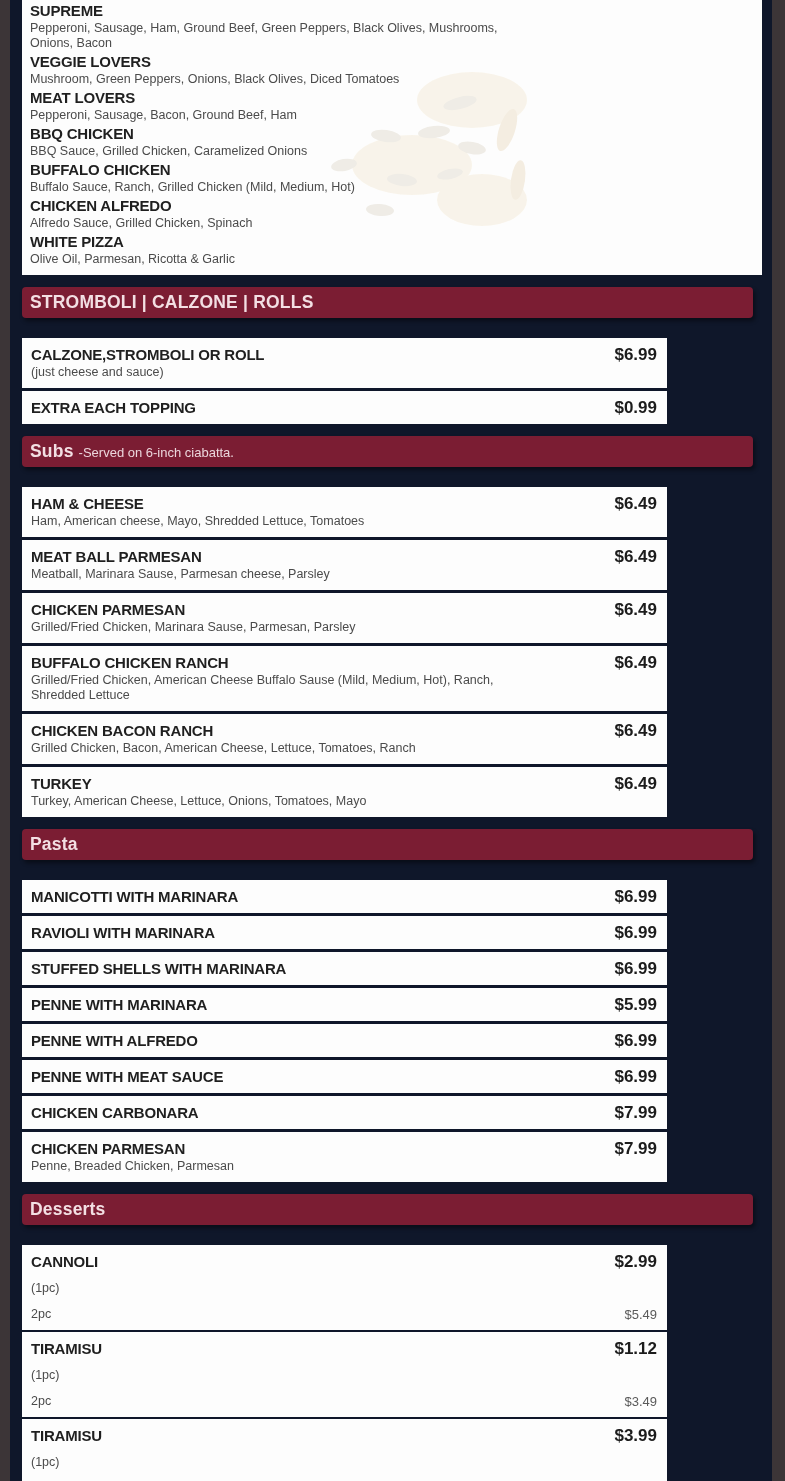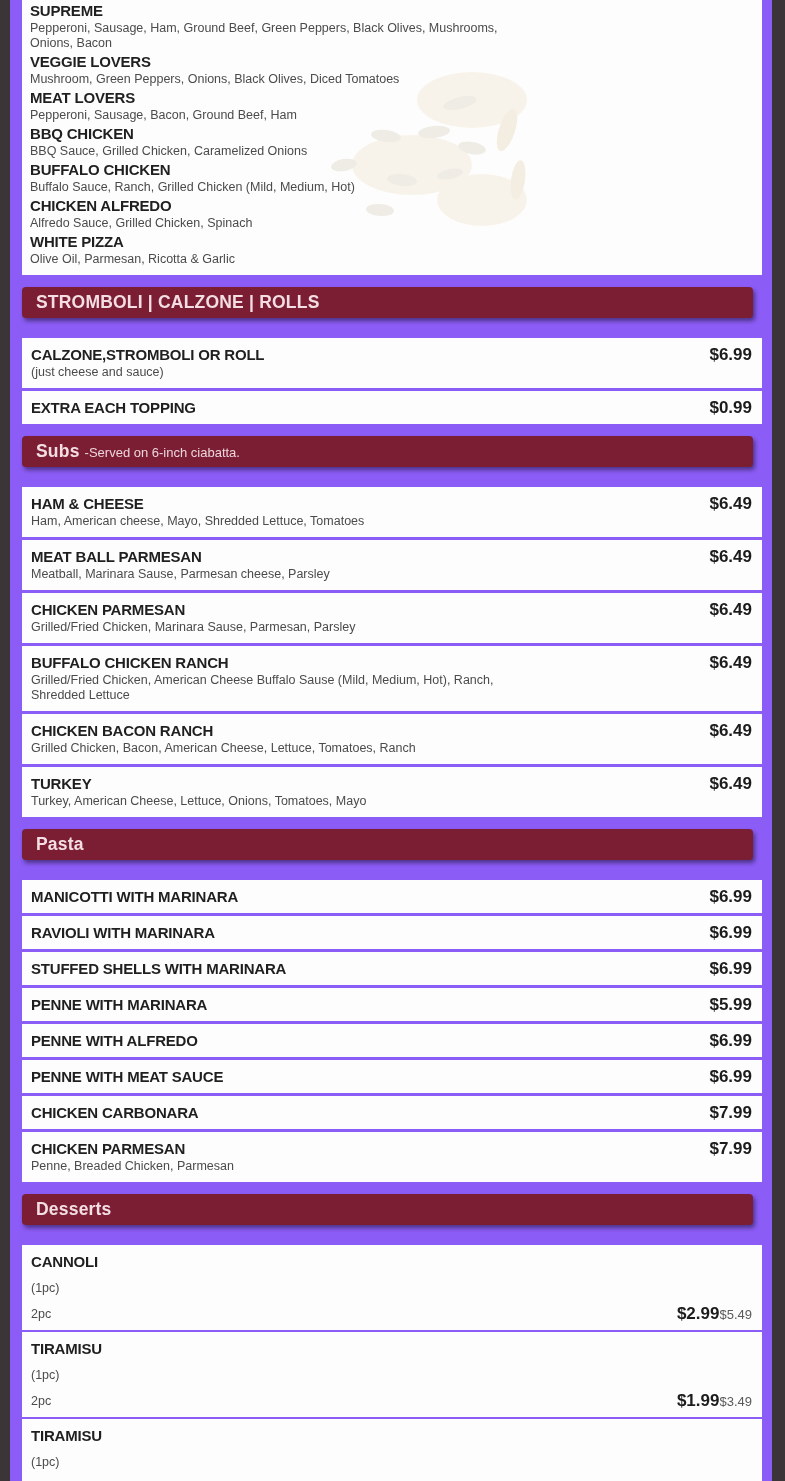--- a/index.html
+++ b/index.html
@@ -3,48 +3,48 @@
 <meta charset="utf-8">
 <style>
   html,body{margin:0;padding:0;}
   body{
     width:785px;height:1481px;overflow:hidden;position:relative;
     background:#3c3537;
     font-family:"Liberation Sans", sans-serif;
   }
   .page{
     position:absolute;left:10px;top:0;width:762px;height:1481px;
-    background:#8b5cf6;
+    background:#0f172a;
   }
   #menu-root{padding-left:12px;}
   
   .section-header{
     width:731px;height:31px;margin:12px 0 20px 0;
     background:#7b1d33;border-radius:4px;
     box-shadow:2px 3px 4px rgba(0,0,0,.45);
     color:#f3dfe3;display:flex;align-items:baseline;
-    padding-left:14px;box-sizing:border-box;
+    padding-left:8px;box-sizing:border-box;
   }
   .section-title{font-weight:bold;font-size:17.5px;line-height:31px;letter-spacing:.2px;}
   .section-subtitle{font-size:13px;margin-left:5px;color:#ecd6dc;}
   
   .pizza-card{
     width:740px;background:#fdfdfd;box-sizing:border-box;
     padding:2px 10px 6px 8px;position:relative;overflow:hidden;
   }
   .pizza-item{position:relative;z-index:1;margin-bottom:2px;}
   .watermark{position:absolute;left:300px;top:70px;z-index:0;opacity:.6;pointer-events:none;}
   
   .row{
-    width:740px;background:#fdfdfd;box-sizing:border-box;
+    width:645px;background:#fdfdfd;box-sizing:border-box;
     margin-bottom:3px;padding:8px 10px 8px 9px;
     display:flex;justify-content:space-between;align-items:flex-start;
   }
   .row-dessert{margin-bottom:2px;gap:44px;}
-  .row-dessert .row-right{align-self:stretch;display:flex;flex-direction:row;
+  .row-dessert .row-right{align-self:stretch;display:flex;flex-direction:column;
     justify-content:space-between;align-items:flex-end;}
   .row-left{min-width:0;}
   .item-name{font-size:15px;font-weight:bold;color:#1f1f1f;line-height:17px;letter-spacing:-.2px;}
   .item-desc{font-size:12.5px;color:#4b4b4b;line-height:15px;margin-top:2px;max-width:505px;}
   .pizza-item .item-desc{max-width:505px;}
   .item-size-note,.item-variant-label{font-size:12.5px;color:#4b4b4b;line-height:15px;margin-top:11px;}
   .item-price{font-size:17px;font-weight:bold;color:#1c1c1c;line-height:17px;white-space:nowrap;}
   .item-variant-price{font-size:13px;color:#5a5a5a;line-height:15px;white-space:nowrap;}
 </style>
 </head>
@@ -263,21 +263,21 @@
           <div class="item-variant-price">$5.49</div>
         </div>
       </div>
       <div class="row row-dessert">
         <div class="row-left">
           <div class="item-name">TIRAMISU</div>
           <div class="item-size-note">(1pc)</div>
           <div class="item-variant-label">2pc</div>
         </div>
         <div class="row-right">
-          <div class="item-price">$1.99</div>
+          <div class="item-price">$1.12</div>
           <div class="item-variant-price">$3.49</div>
         </div>
       </div>
       <div class="row row-dessert">
         <div class="row-left">
           <div class="item-name">TIRAMISU</div>
           <div class="item-size-note">(1pc)</div>
           <div class="item-variant-label">2pc</div>
         </div>
         <div class="row-right">

